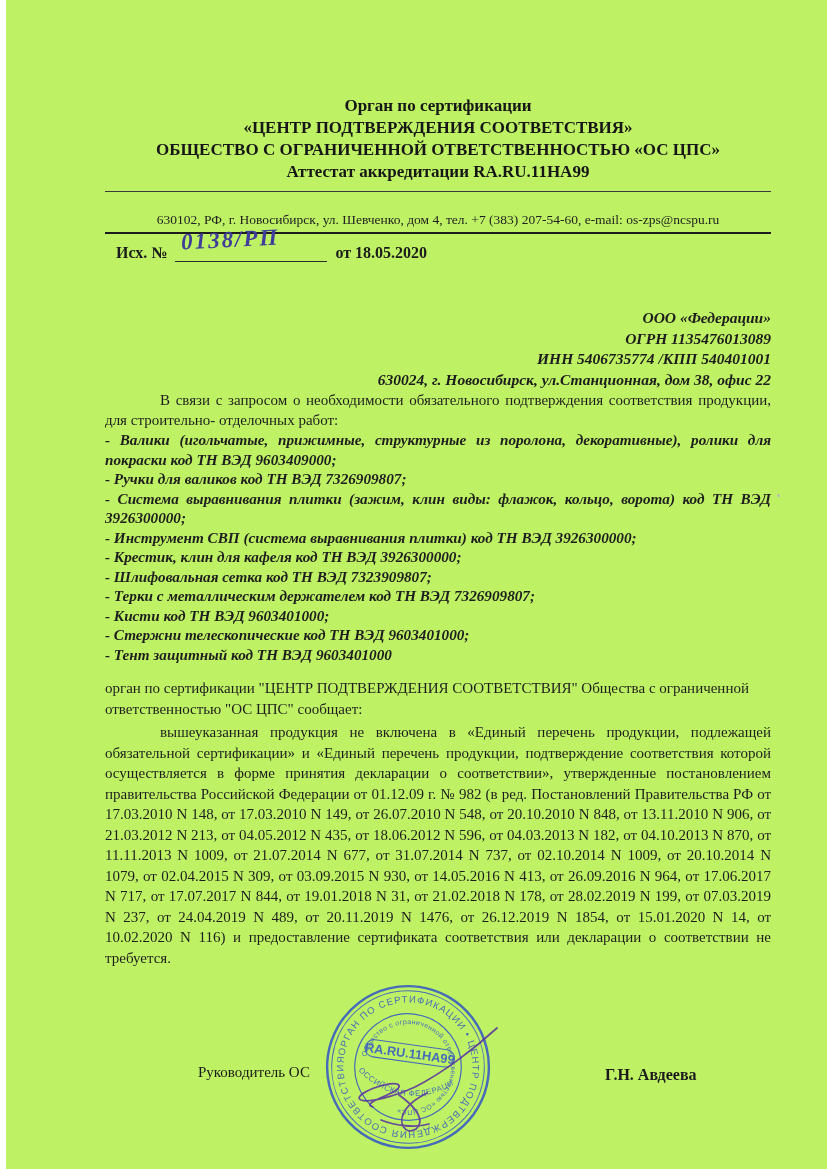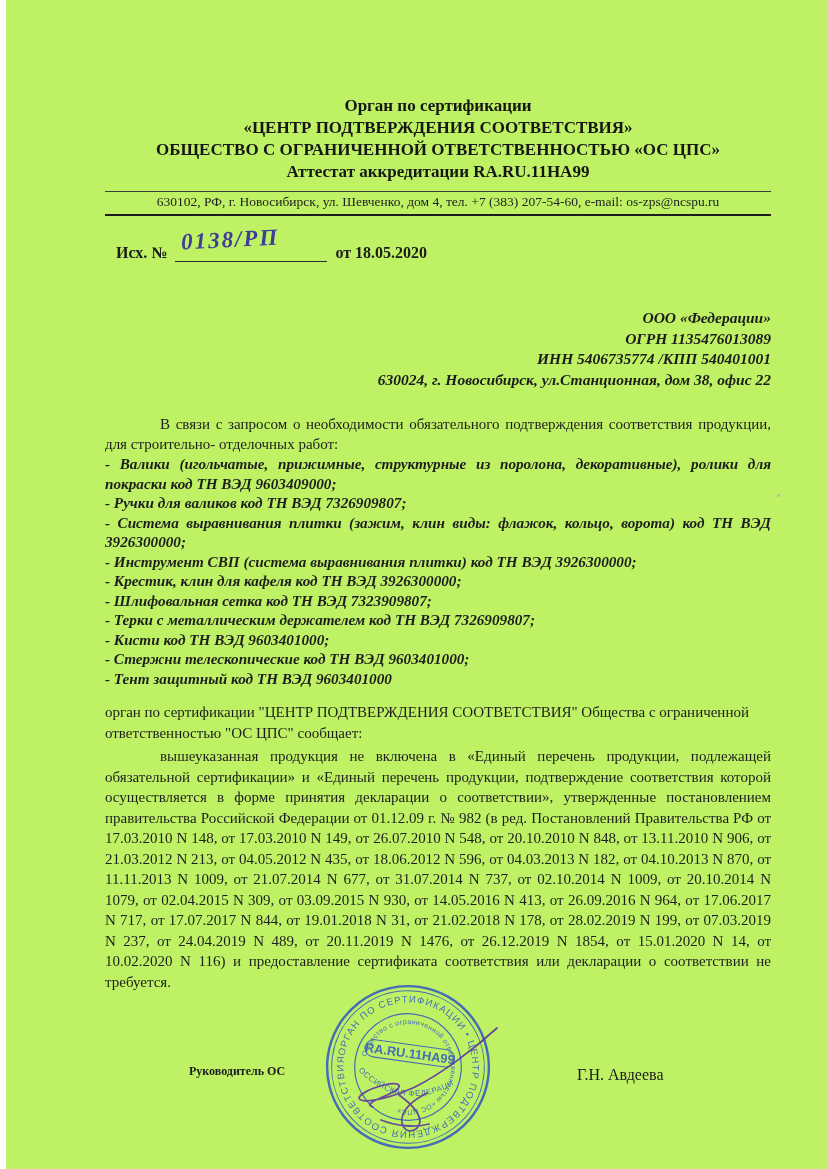--- a/index.html
+++ b/index.html
@@ -3,45 +3,45 @@
 <meta charset="utf-8">
 <style>
   html,body{margin:0;padding:0;background:#ffffff;}
   .page{position:relative;width:827px;height:1169px;background:#bef264;overflow:hidden;
         font-family:"Liberation Serif", serif;color:#1f1f1f;margin-left:6px;}
   .content-block{position:absolute;left:99px;width:666px;}
 
   
   .letterhead{top:95px;text-align:center;font-weight:bold;font-size:17px;line-height:22px;color:#161616;}
   .address-bar{top:191px;border-top:1px solid #3a3a3a;border-bottom:2.5px solid #1d1d1d;
-               text-align:center;font-size:13.5px;padding:2px 0 4px 0;color:#222;}
+               text-align:center;font-size:13.5px;padding:20px 0 4px 0;color:#222;}
 
   
   .ref-line{top:243px;left:110px;width:500px;font-size:16px;font-weight:bold;color:#1b1b1b;}
   .ref-underline{display:inline-block;position:relative;width:152px;height:18px;
                  border-bottom:1.8px solid #2b2b2b;margin:0 8px;vertical-align:bottom;}
   .handwritten{position:absolute;left:6px;top:-16px;font-size:23px;font-style:italic;
                font-weight:bold;color:#3f3d99;letter-spacing:2px;transform:rotate(-3deg);
                white-space:nowrap;}
 
   
   .recipient{top:308px;text-align:right;font-weight:bold;font-style:italic;
              font-size:15.5px;line-height:20.5px;color:#1c1c1c;}
 
   
-  .body-text{top:415px;font-size:15px;color:#1e1e1e;}
+  .body-text{top:391px;font-size:15px;color:#1e1e1e;}
   .p-intro{margin:0;text-indent:55px;line-height:19.5px;text-align:justify;}
   .product-list{margin:0;}
   .list-item{font-weight:bold;font-style:italic;line-height:19.5px;text-align:justify;font-size:15.2px;}
   .p-statement{margin:14px 0 0 0;line-height:20.5px;text-align:left;}
   .p-conclusion{margin:3px 0 0 0;text-indent:55px;line-height:20.5px;text-align:justify;}
 
   
-  .sig-title{position:absolute;left:183px;top:1064px;font-size:12px;font-weight:bold;color:#1b1b1b;}
-  .sig-name{position:absolute;left:571px;top:1066px;font-size:16px;font-weight:normal;color:#1b1b1b;}
+  .sig-title{position:absolute;left:192px;top:1064px;font-size:15px;font-weight:normal;color:#1b1b1b;}
+  .sig-name{position:absolute;left:599px;top:1066px;font-size:16px;font-weight:bold;color:#1b1b1b;}
 
   
   .stamp{position:absolute;left:316px;top:981px;width:172px;height:172px;
          transform:rotate(8deg);opacity:0.9;z-index:5;}
   .stamp text{font-family:"Liberation Sans", sans-serif;}
 
   
   .autograph{position:absolute;left:315px;top:1002px;width:200px;height:145px;z-index:6;}
 
   .speck{position:absolute;left:771px;top:494px;width:3px;height:3px;background:#b9b9b9;border-radius:50%;}

